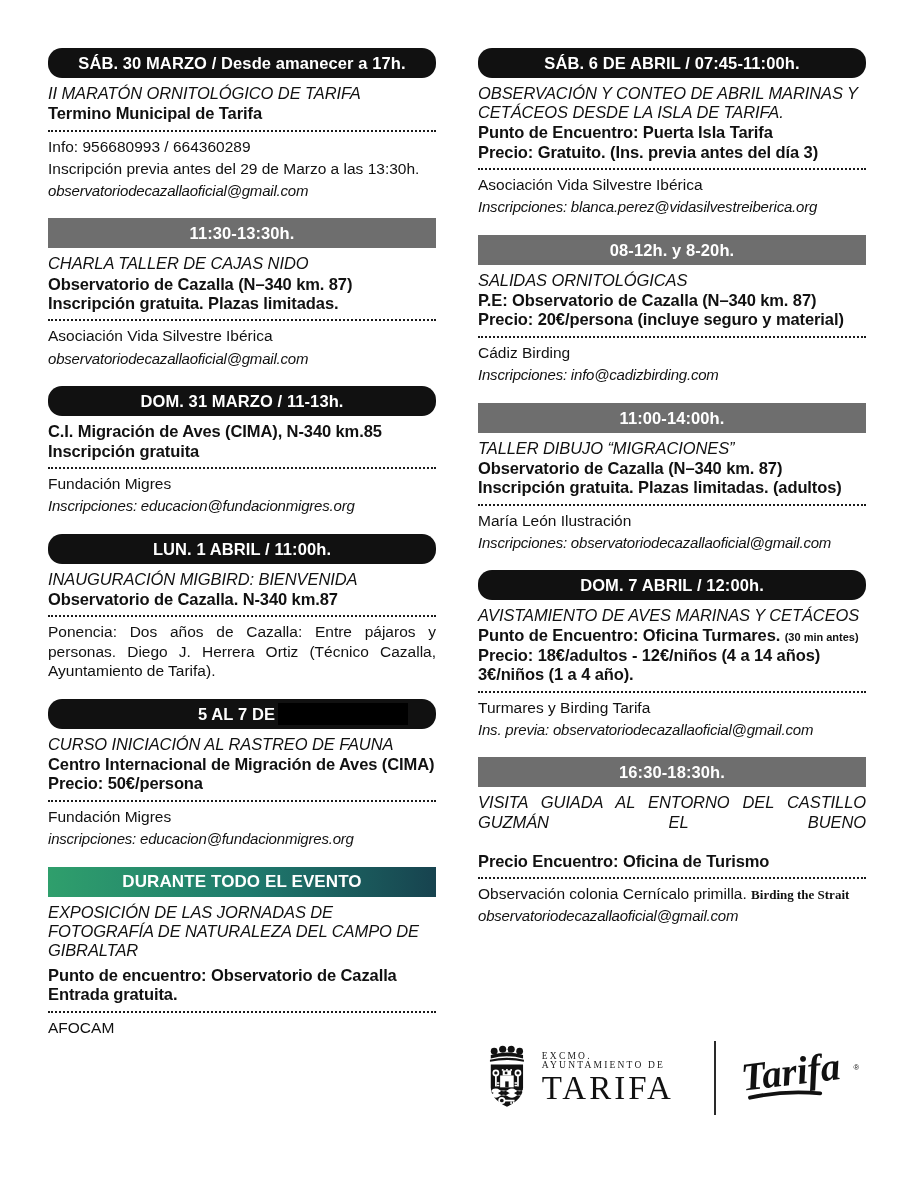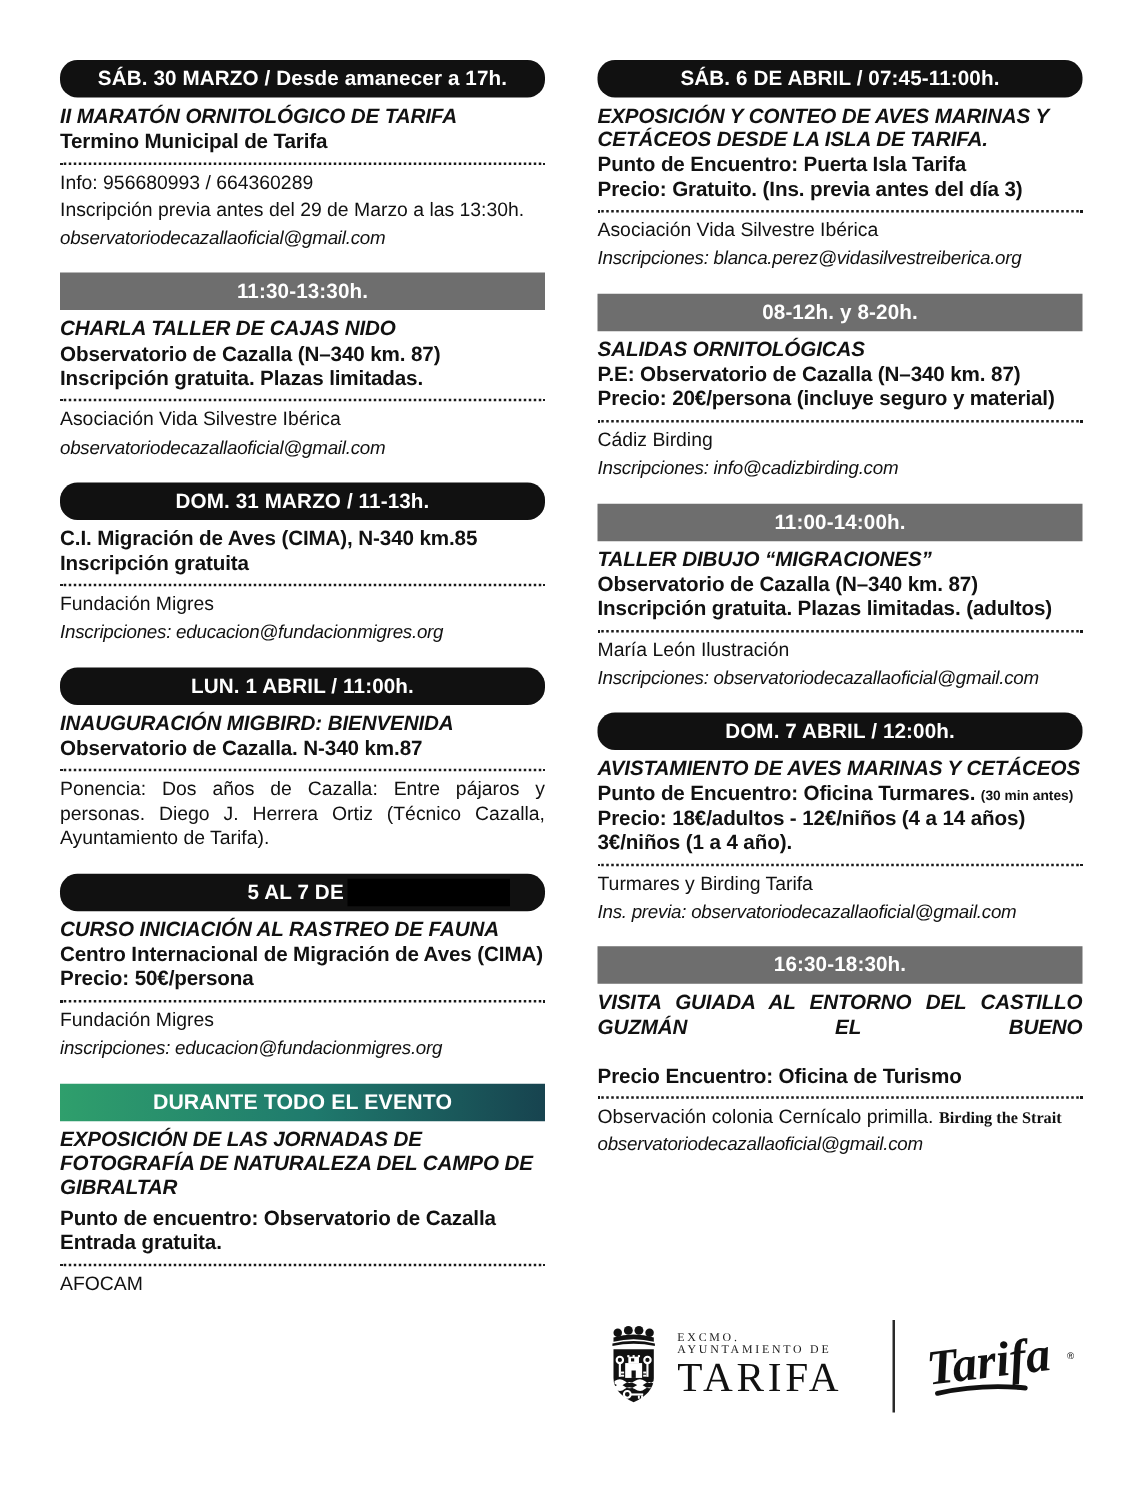--- a/index.html
+++ b/index.html
@@ -40,21 +40,21 @@
   }
   .redact{
     position:absolute;top:4px;left:230px;width:130px;height:22px;
     background:#000000;
   }
 
   
   .blk{margin-bottom:18px;}
   .body{padding-top:6px;}
   .ttl{
-    font-style:italic;font-weight:bold;
+    font-style:italic;font-weight:normal;
     font-size:16.5px;line-height:1.16;
     margin:0 0 1px 0;
     letter-spacing:-0.1px;
   }
   .ttl.just{text-align:justify;}
   .ttl.just::after{content:"";display:inline-block;width:100%;}
   .sub{
     font-weight:bold;font-size:16.5px;line-height:1.18;
     margin:0;letter-spacing:-0.1px;
   }
@@ -64,21 +64,21 @@
     margin:6px 0 5px 0;height:0;
   }
   .org{font-size:15.5px;line-height:1.3;margin:0 0 2px 0;}
   .org .smallserif{font-family:"Liberation Serif", serif;font-size:13px;font-weight:bold;}
   .mail{font-style:italic;font-size:15px;line-height:1.3;margin:0;letter-spacing:-0.2px;}
   .note{font-size:15.5px;line-height:1.26;margin:0;text-align:justify;}
 
   
   .logos{
     position:absolute;left:484px;top:1026px;width:382px;height:104px;
-    display:flex;align-items:flex-end;justify-content:center;gap:0;
+    display:flex;align-items:center;justify-content:center;gap:0;
   }
   .logo-ayto{display:flex;align-items:center;gap:12px;}
   .crest{width:54px;height:74px;display:block;}
   .ayto-text{line-height:1;}
   .ayto-small{
     font-size:9.5px;letter-spacing:2.2px;color:#1a1a1a;
     font-family:"Liberation Serif", serif;margin-bottom:1px;
   }
   .ayto-big{
     font-size:33px;letter-spacing:3px;color:#111111;
@@ -166,21 +166,21 @@
         </div>
       </div>
 
     </div>
 
     <div class="col">
 
       <div class="blk">
         <div class="hdr hdr-black">SÁB. 6 DE ABRIL / 07:45-11:00h.</div>
         <div class="body">
-          <div class="ttl">EXPOSICIÓN Y CONTEO DE AVES MARINAS Y CETÁCEOS DESDE LA ISLA DE TARIFA.</div>
+          <div class="ttl">OBSERVACIÓN Y CONTEO DE ABRIL MARINAS Y CETÁCEOS DESDE LA ISLA DE TARIFA.</div>
           <div class="sub">Punto de Encuentro: Puerta Isla Tarifa</div>
           <div class="sub">Precio: Gratuito. (Ins. previa antes del día 3)</div>
           <div class="dots"></div>
           <div class="org">Asociación Vida Silvestre Ibérica</div>
           <div class="mail">Inscripciones: blanca.perez@vidasilvestreiberica.org</div>
         </div>
       </div>
 
       <div class="blk">
         <div class="hdr hdr-gray">08-12h. y 8-20h.</div>

